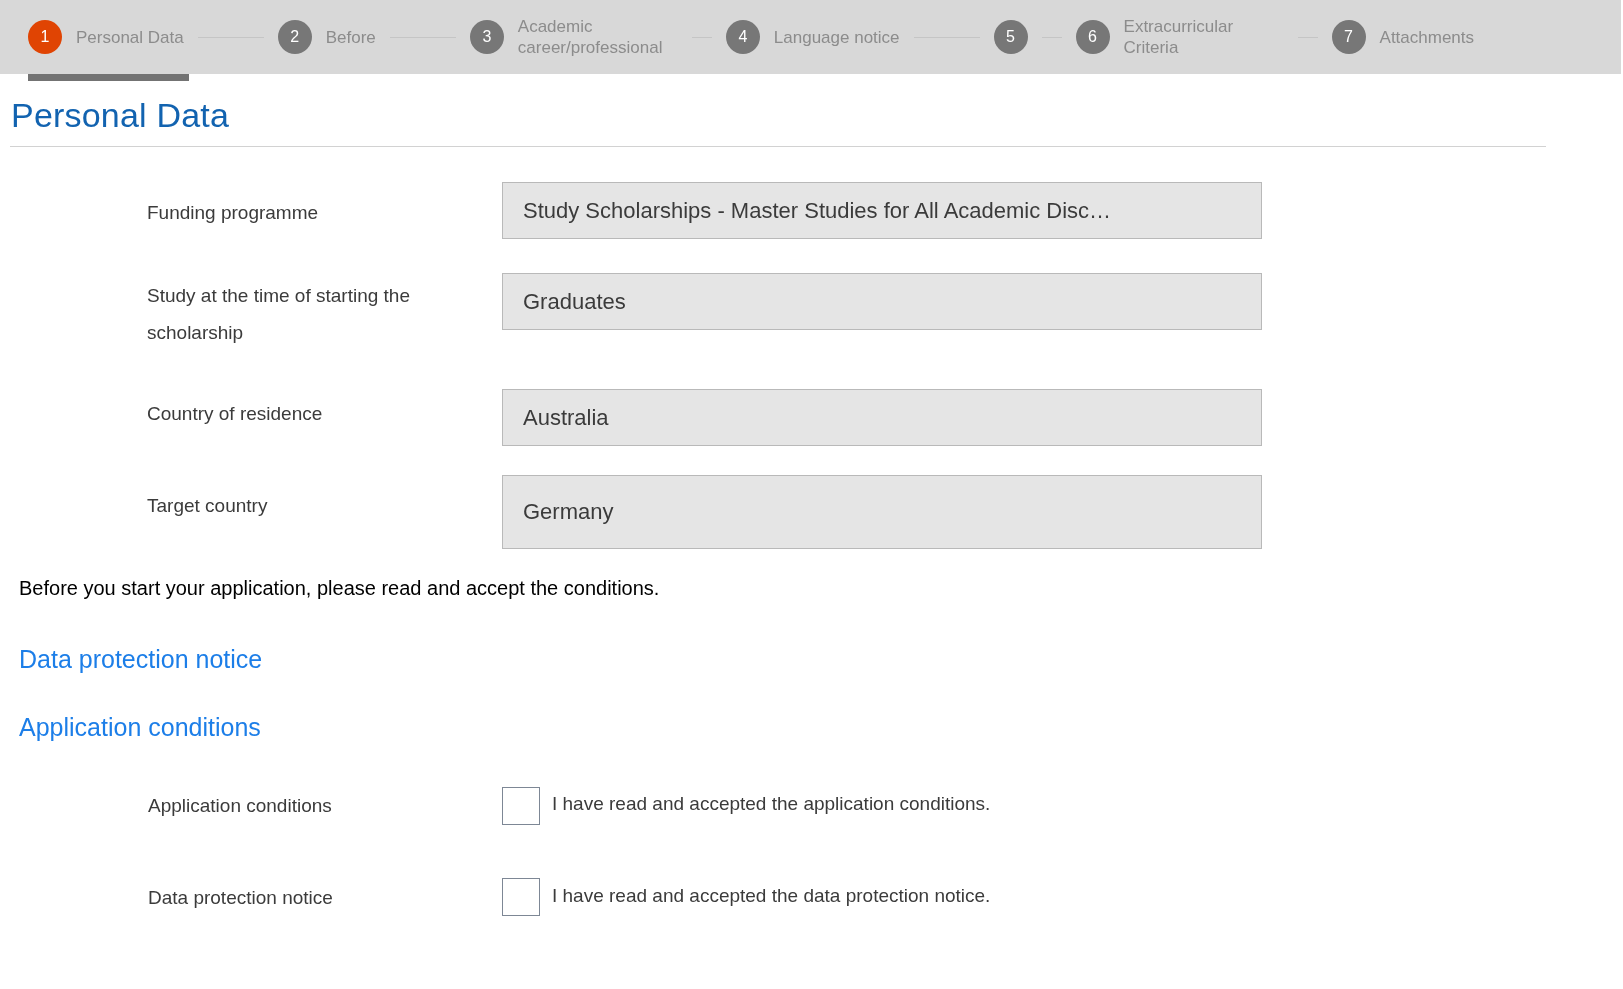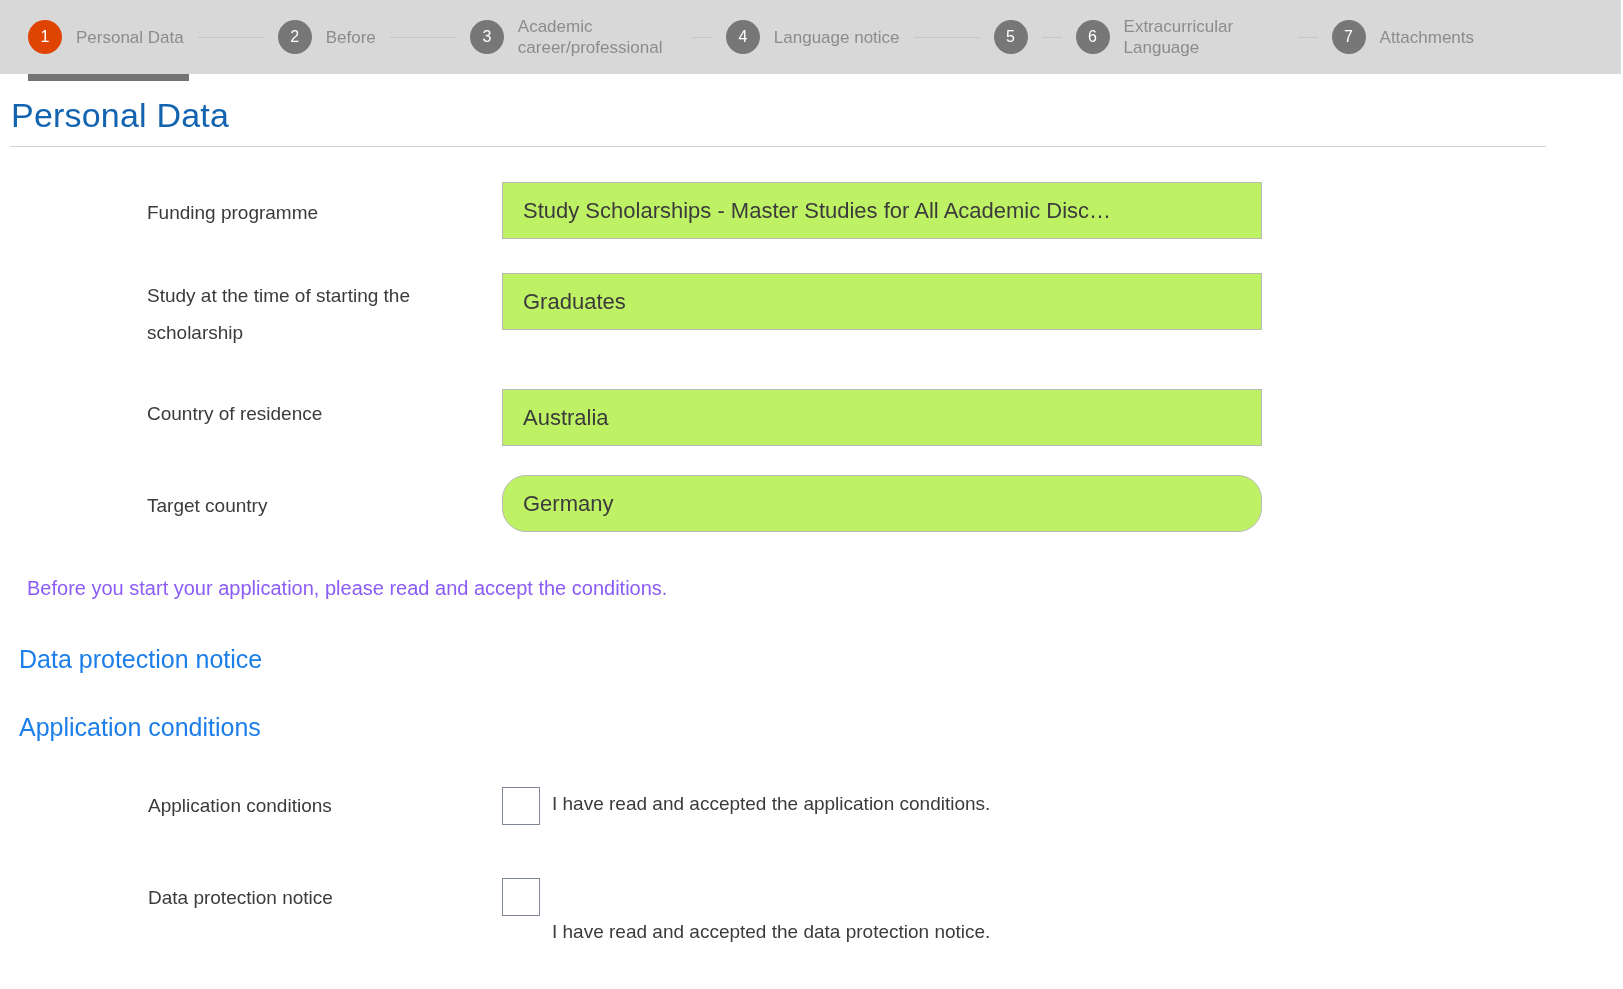--- a/index.html
+++ b/index.html
@@ -106,51 +106,50 @@
     width: 345px;
     font-size: 19px;
     color: #3b3b3b;
     line-height: 37px;
   }
   .field-box {
     position: absolute;
     left: 502px;
     width: 760px;
     box-sizing: border-box;
-    background: #bef264;
+    background: #e5e5e5;
     border: 1px solid #b9b9b9;
     font-size: 22px;
     color: #3b3b3b;
     display: flex;
     align-items: center;
     padding-left: 20px;
     white-space: nowrap;
     overflow: hidden;
   }
 
   #row1-label { top: 194px; }
   #row1-box   { top: 182px; height: 57px; }
 
   #row2-label { top: 277px; line-height: 37px; }
   #row2-box   { top: 273px; height: 57px; }
 
   #row3-label { top: 395px; }
   #row3-box   { top: 389px; height: 57px; }
 
   #row4-label { top: 487px; }
-  #row4-box   { top: 475px; height: 57px; border-radius: 24px; }
+  #row4-box   { top: 475px; height: 74px; }
 
   
   #conditions-intro {
     position: absolute;
     left: 19px;
     top: 577px;
     font-size: 20px;
-    color: #8b5cf6;
-    margin-left: 8px;
+    color: #000000;
   }
   .section-link {
     position: absolute;
     left: 19px;
     font-size: 25px;
     color: #1c7ee8;
     text-decoration: none;
     cursor: pointer;
   }
   #link-data-protection { top: 645px; }
@@ -179,21 +178,21 @@
     font-size: 19px;
     color: #3b3b3b;
   }
 
   #cb1-label { top: 795px; }
   #cb1-box   { top: 787px; }
   #cb1-text  { top: 793px; }
 
   #cb2-label { top: 887px; }
   #cb2-box   { top: 878px; }
-  #cb2-text  { top: 885px; margin-top: 36px; }
+  #cb2-text  { top: 885px; }
 </style>
 </head>
 <body>
 
 <div id="stepper-bar">
   <div id="stepper-list">
 
     <div class="step active">
       <div class="step-circle">1</div>
       <div class="step-label">Personal Data</div>
@@ -218,21 +217,21 @@
     </div>
     <div class="step-connector"></div>
 
     <div class="step">
       <div class="step-circle">5</div>
     </div>
     <div class="step-connector short"></div>
 
     <div class="step">
       <div class="step-circle">6</div>
-      <div class="step-label">Extracurricular Language</div>
+      <div class="step-label">Extracurricular Criteria</div>
     </div>
     <div class="step-connector short"></div>
 
     <div class="step">
       <div class="step-circle">7</div>
       <div class="step-label">Attachments</div>
     </div>
 
   </div>
 </div>

